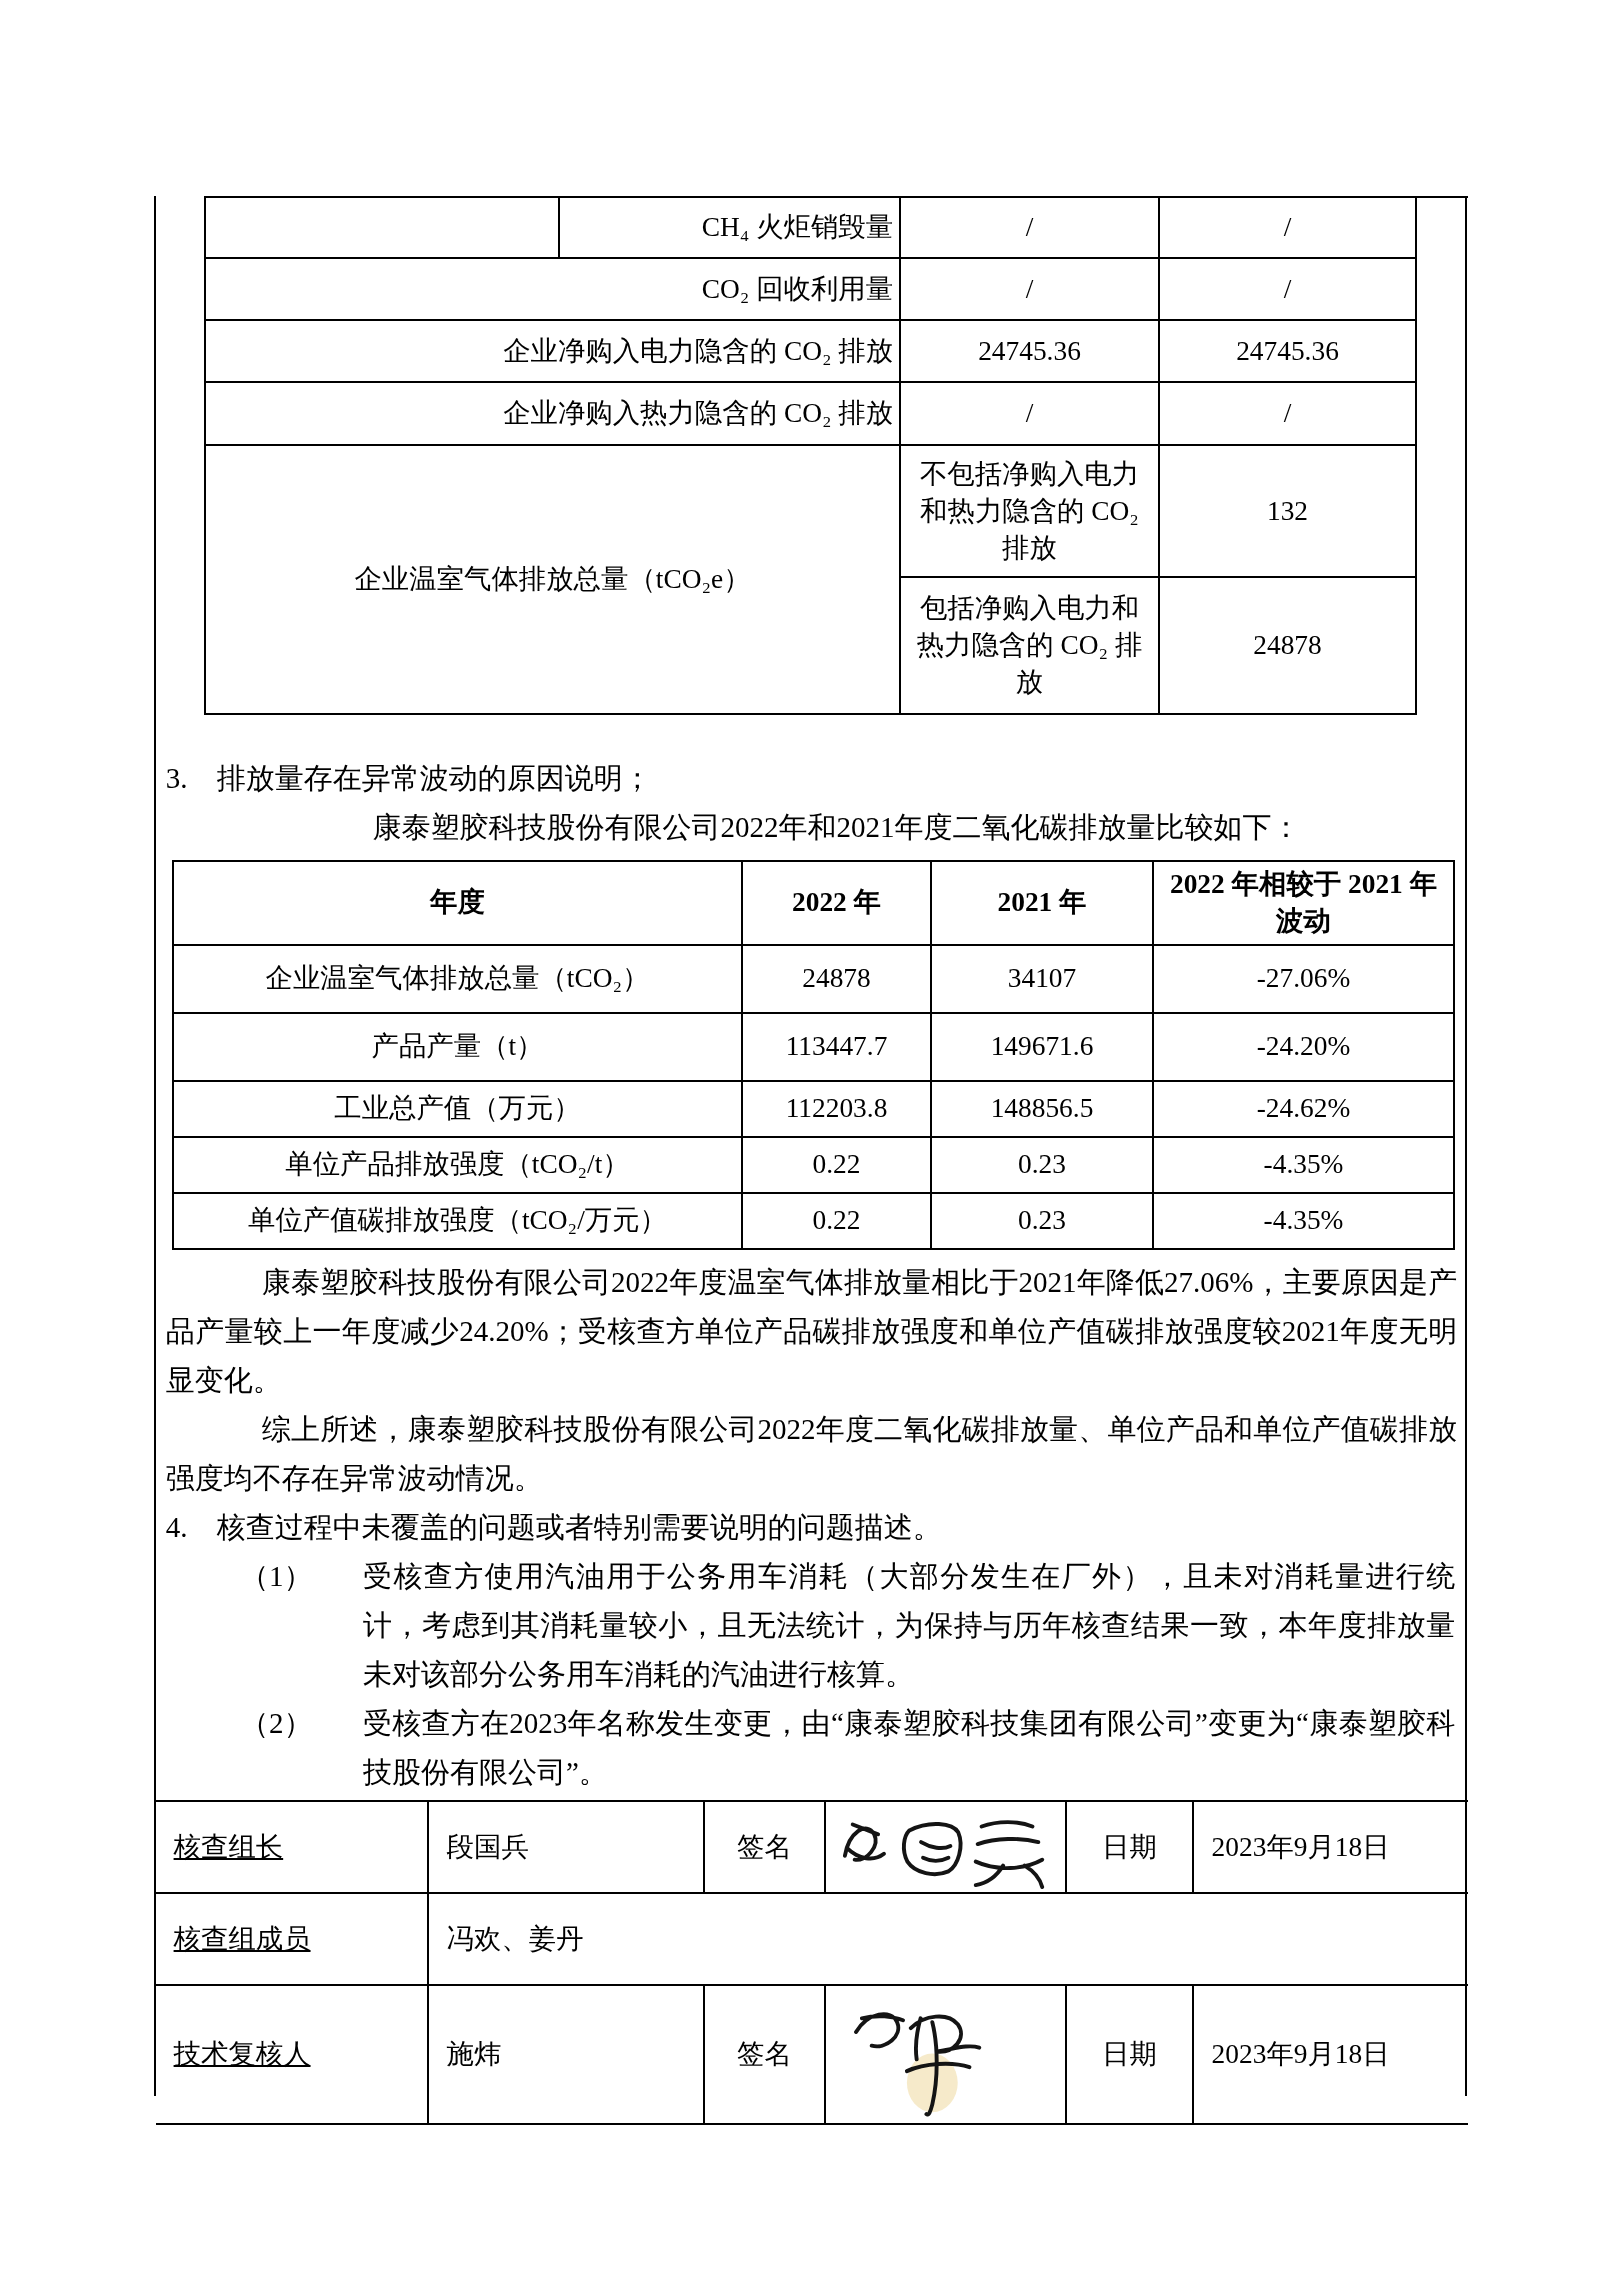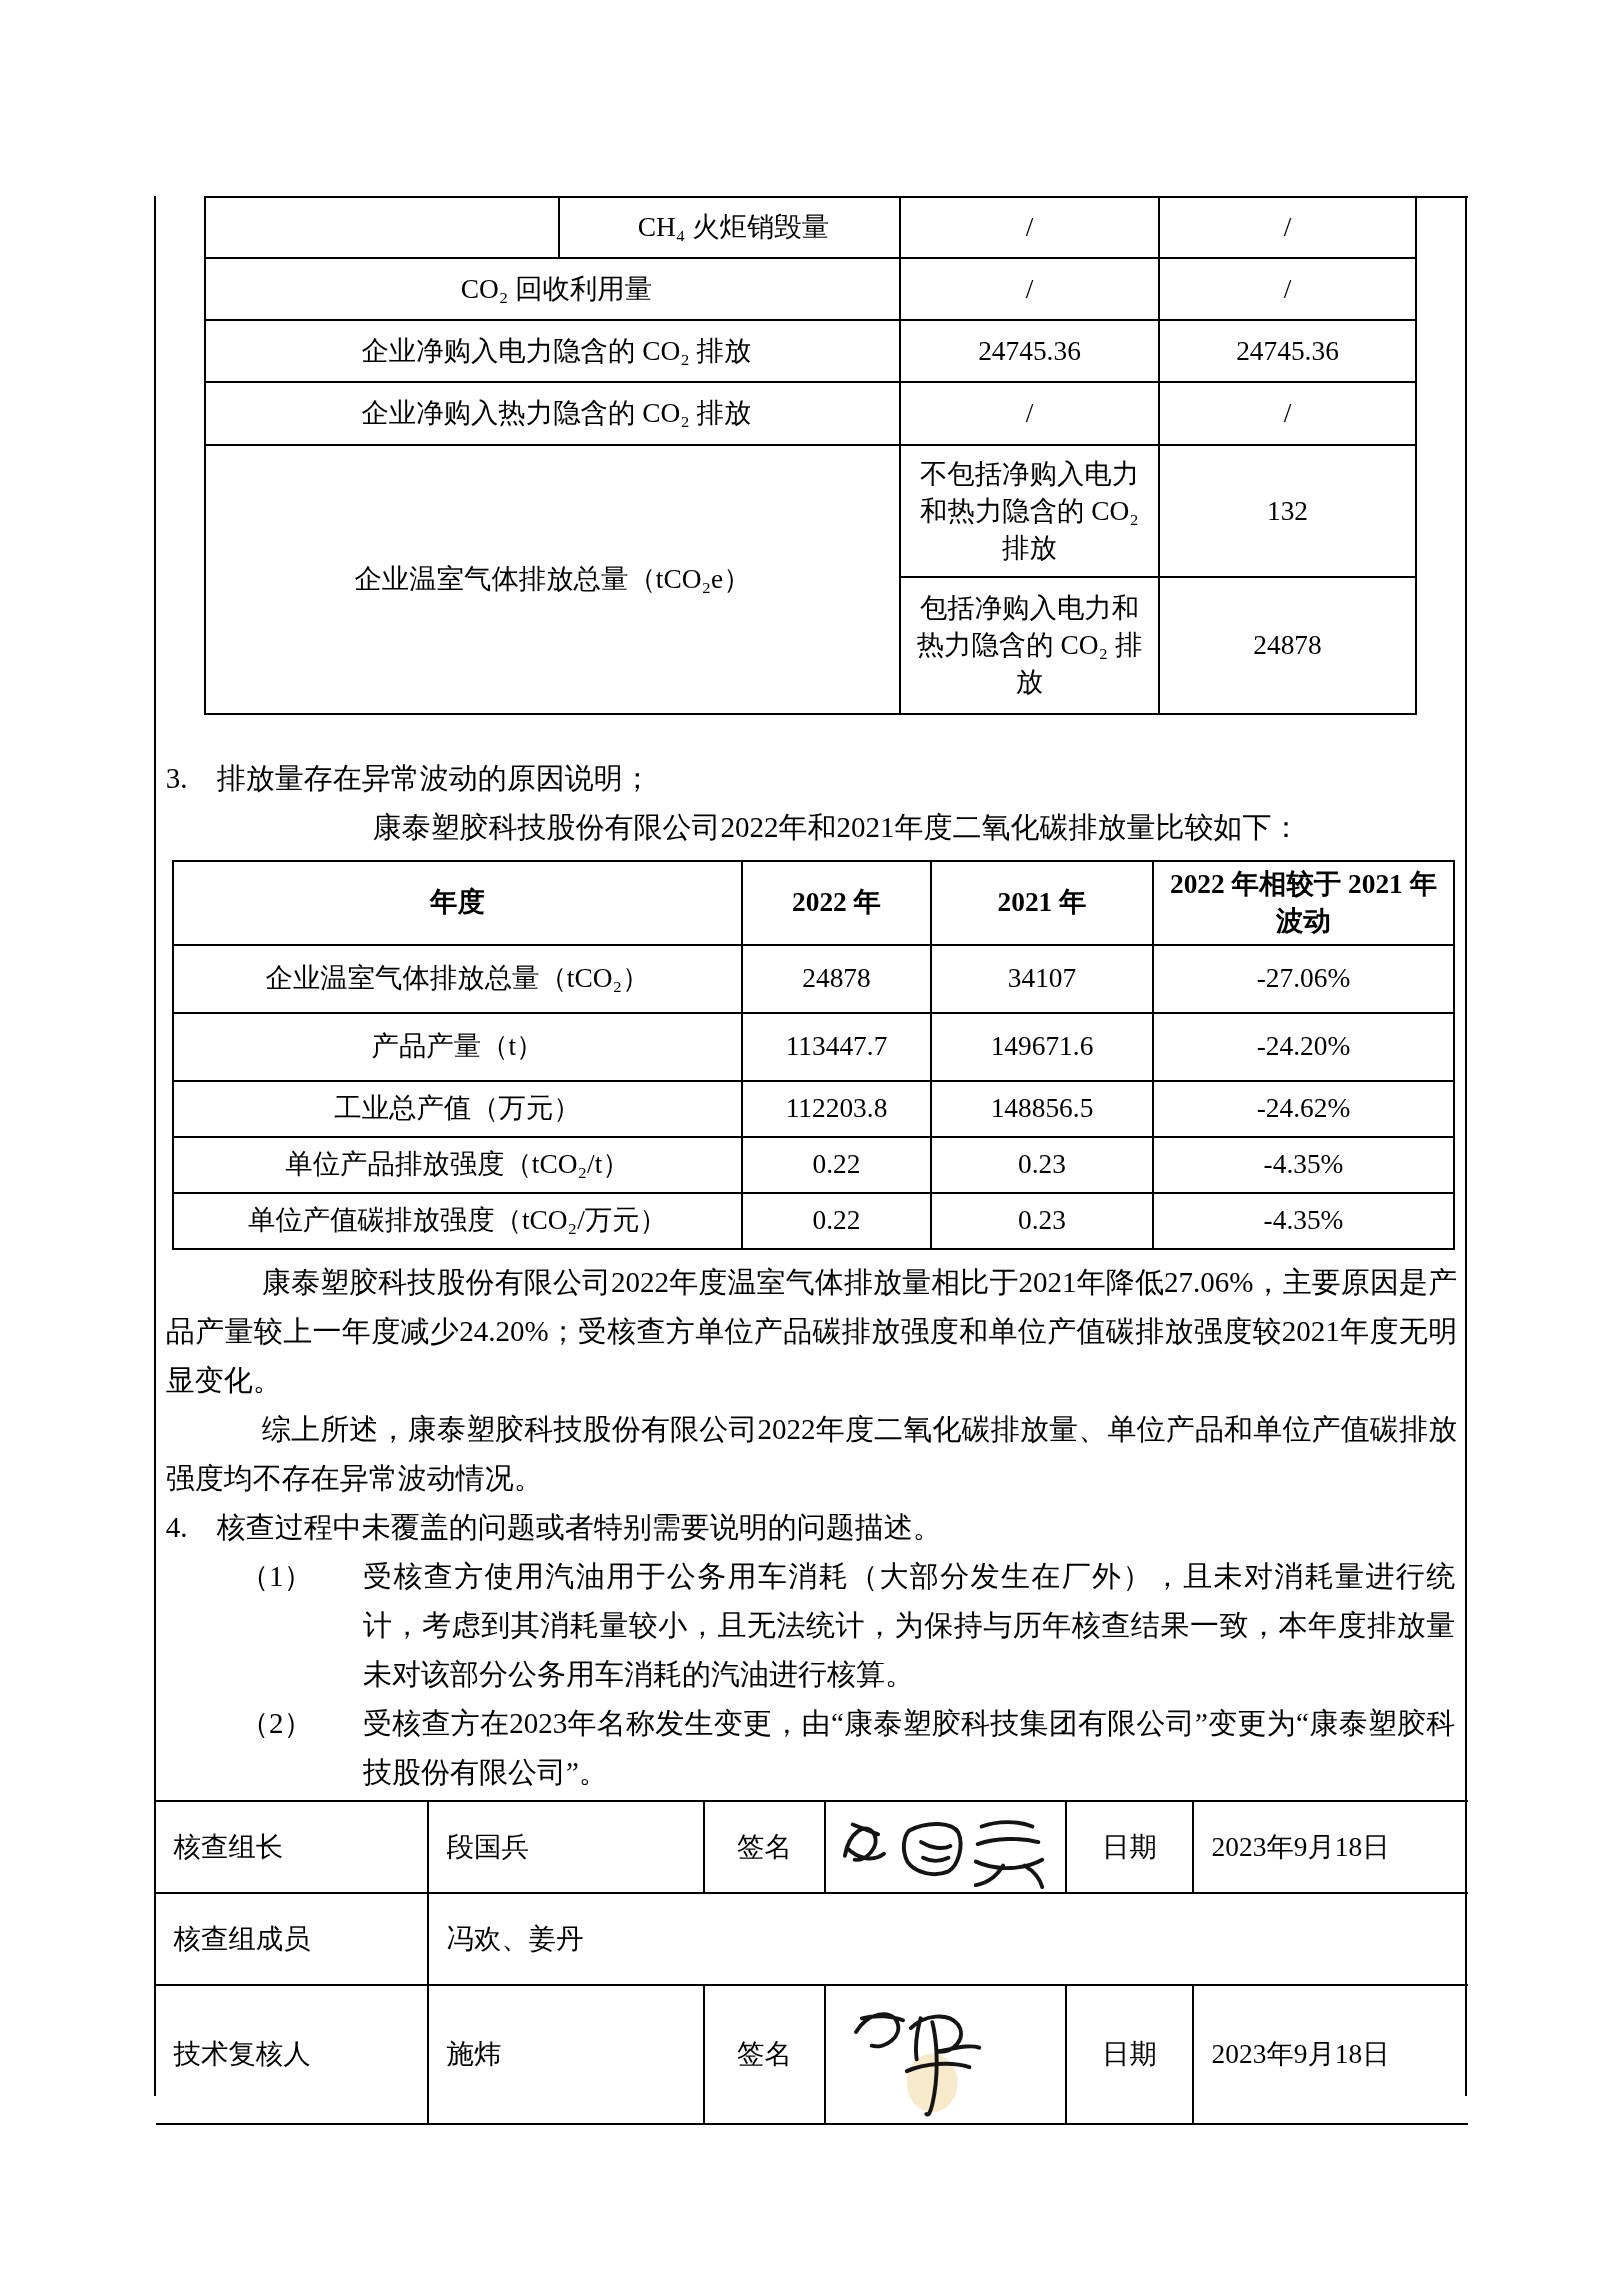--- a/index.html
+++ b/index.html
@@ -11,28 +11,28 @@
   .frame{
     position:absolute;left:154px;top:196px;width:1313px;height:1900px;
     border-left:2.9px solid #000;border-right:2.9px solid #000;
     box-sizing:border-box;
   }
   table{border-collapse:collapse;table-layout:fixed;}
   td{border:2px solid #000;vertical-align:middle;font-size:27.4px;line-height:37px;
      padding:2px 5.9px;box-sizing:border-box;overflow:hidden;}
   
   .t1{width:1262px;margin-left:48px;}
-  .t1 .lab{text-align:center;padding-left:13.7px;}
+  .t1 .lab{text-align:right;padding-left:13.7px;}
   .t1 .val{text-align:center;}
   .t1 .ctr{text-align:center;border-radius:9px;}
   .bt3{border-top:2.9px solid #000 !important;}
   .bb3{border-bottom:2.9px solid #000 !important;}
   .bl3{border-left:2.9px solid #000 !important;}
   .br3{border-right:2.9px solid #000 !important;}
-  .bl0{border-left:none !important;}
+  .bl0{border-left:none !important;text-decoration:underline;}
   .br0{border-right:none !important;}
   .bb0{border-bottom:none !important;}
   
   .textblock{font-size:29px;line-height:49px;}
   .sec{display:flex;margin-left:9.8px;margin-top:0;}
   .sec .num{width:51px;flex:none;}
   .intro{margin-left:52px;text-align:center;}
   .para{margin:0 7.8px 0 9.8px;text-indent:96px;text-align:justify;}
   .item{display:flex;margin-left:84px;margin-right:9.8px;}
   .item .inum{width:86px;flex:none;}

